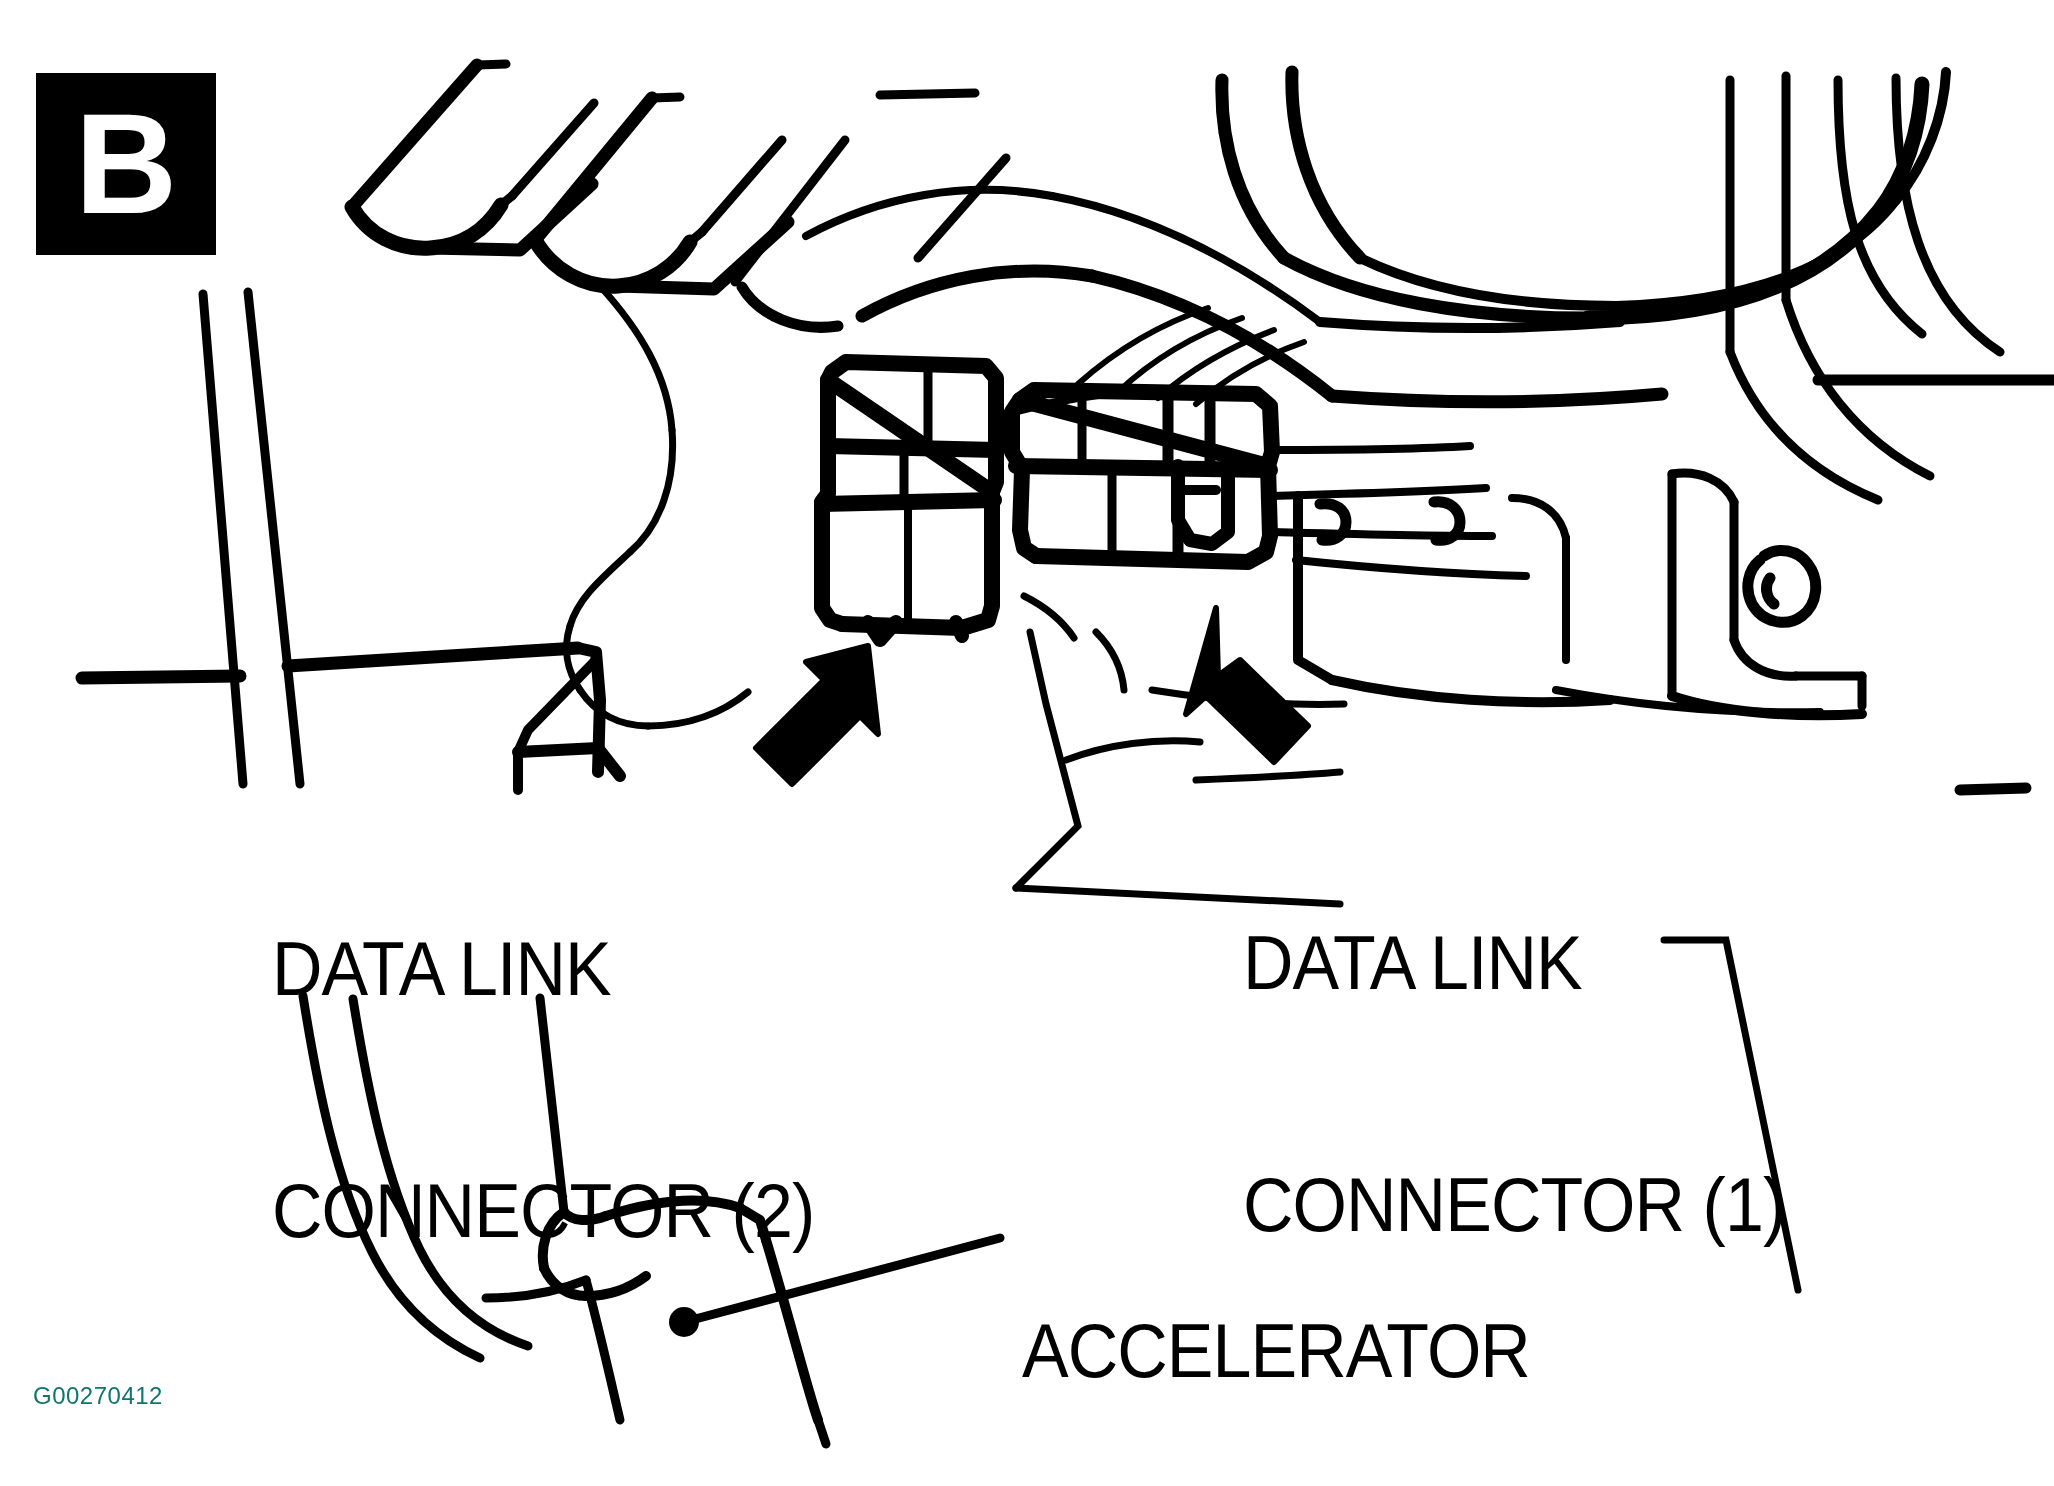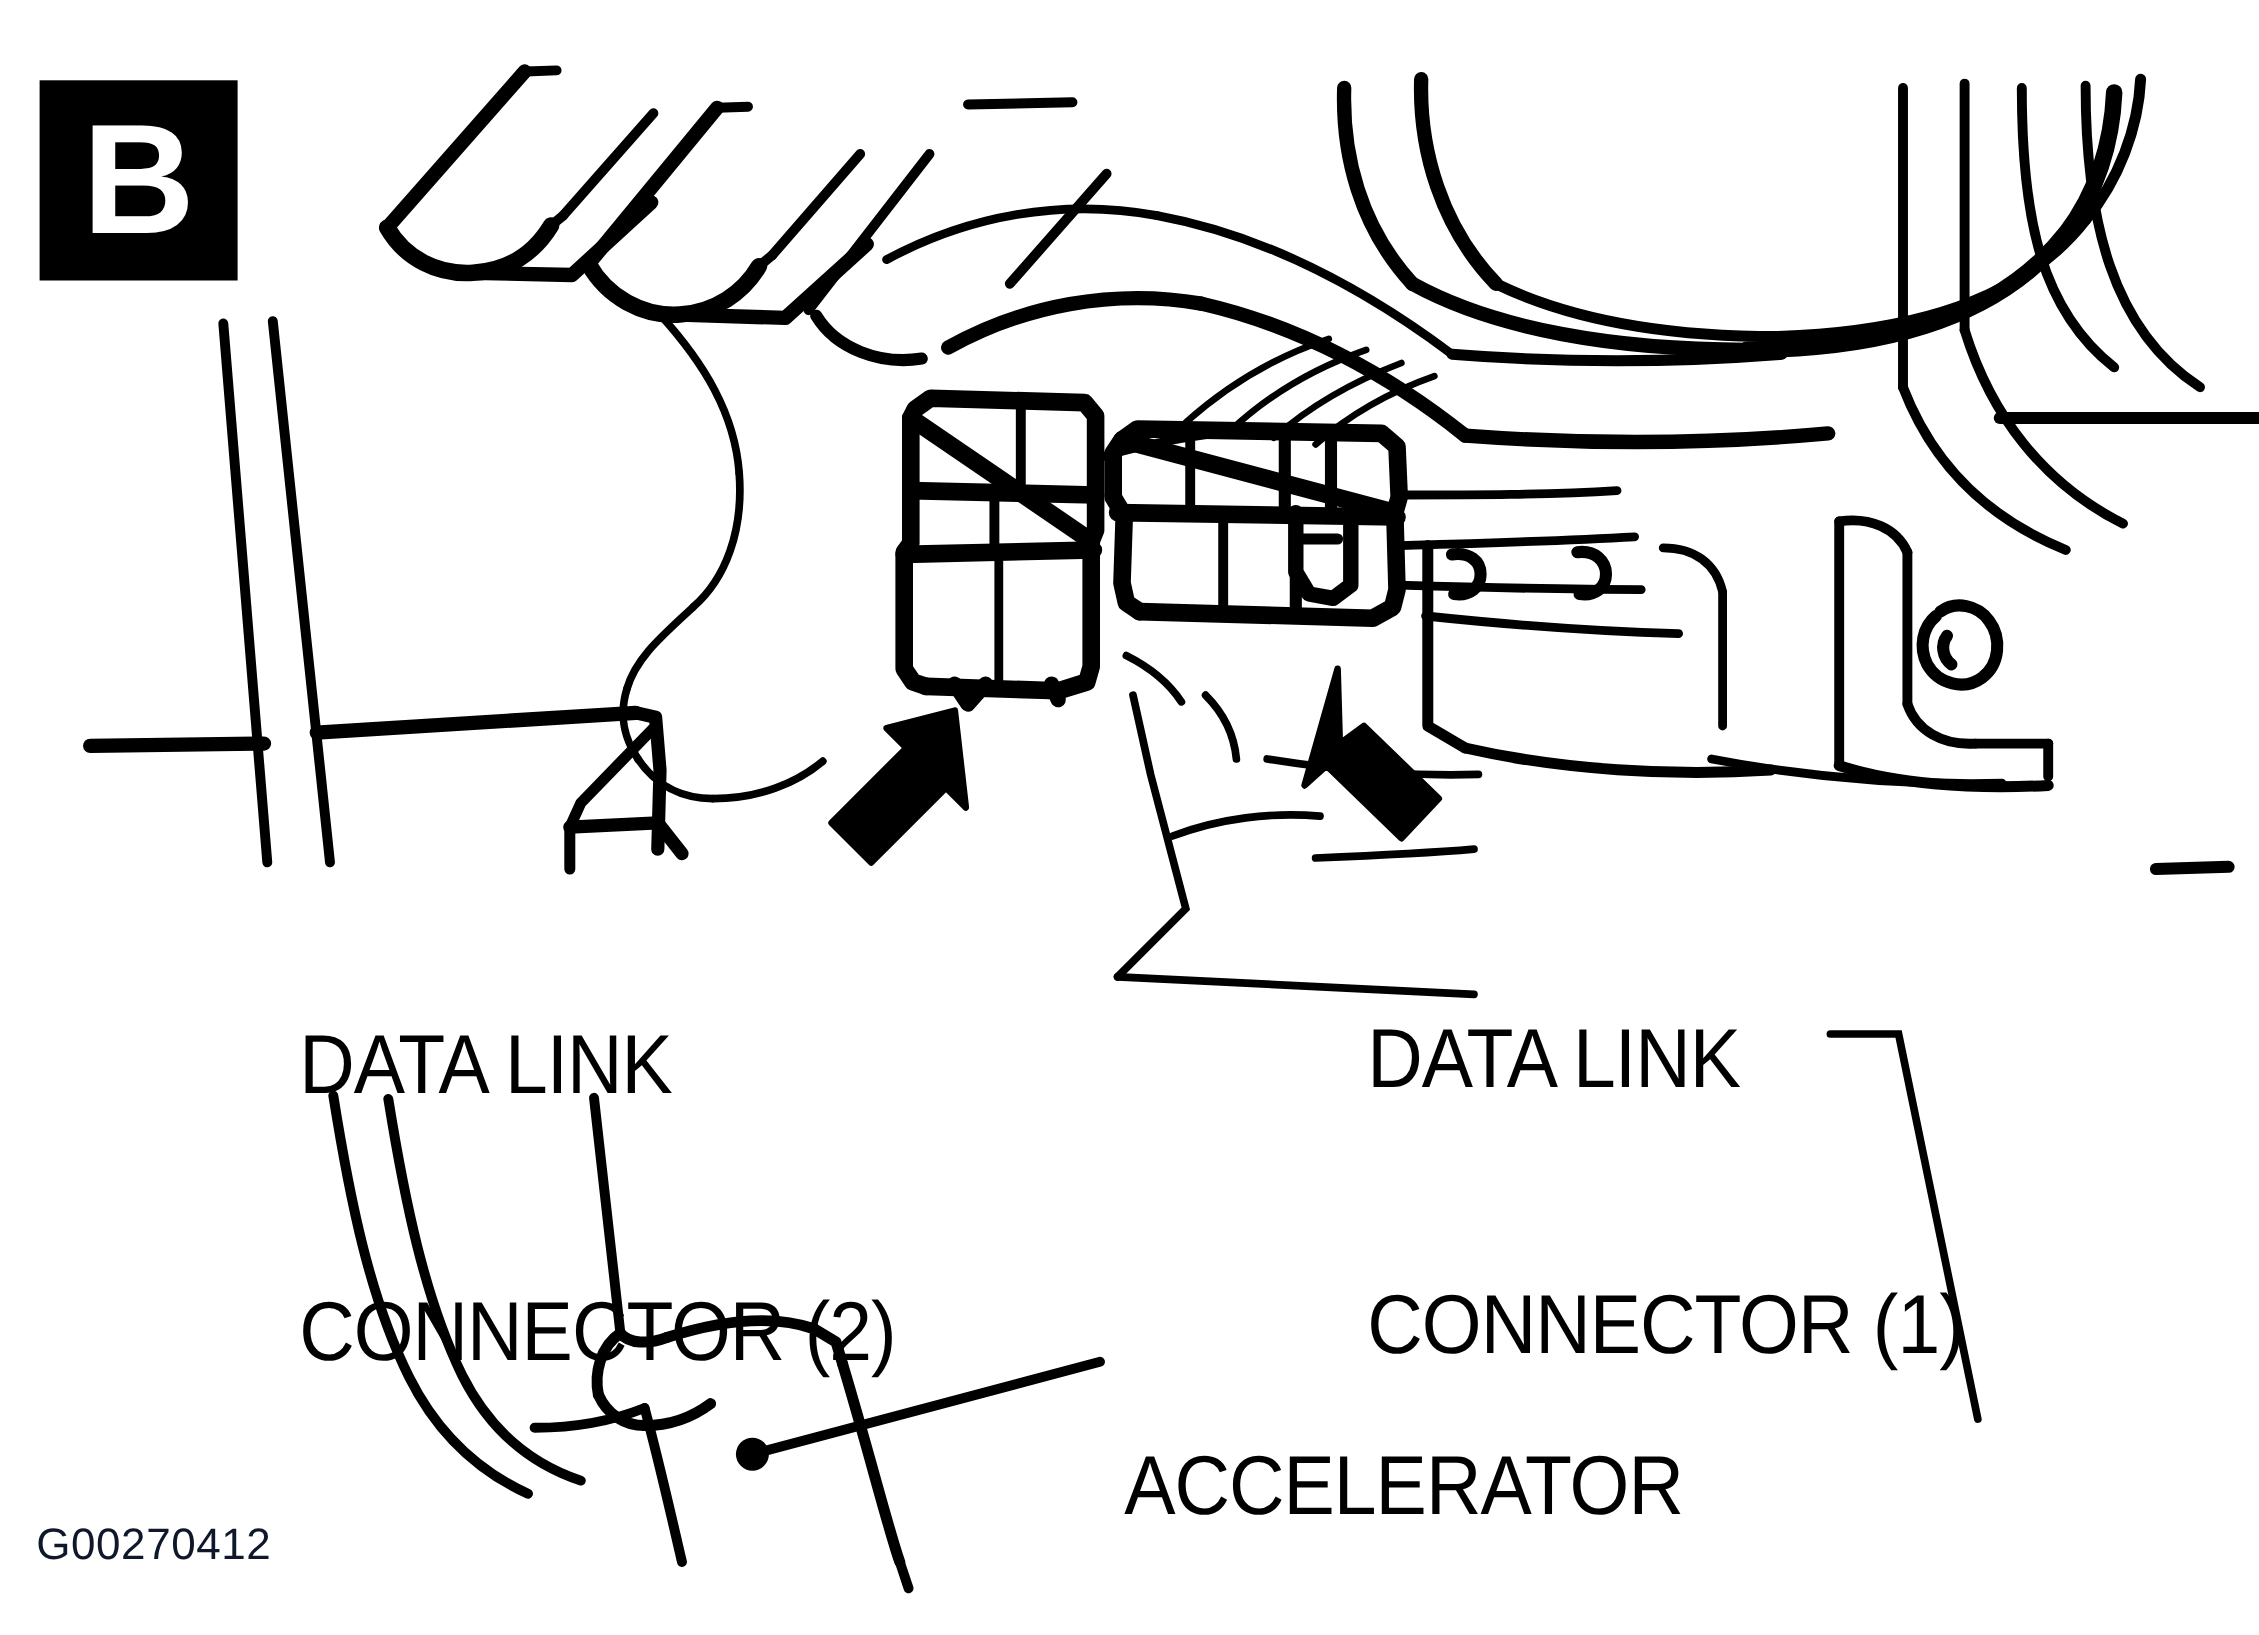--- a/index.html
+++ b/index.html
@@ -70,22 +70,22 @@
     left: 1022px;
     top: 1150px;
     font-size: 76px;
     transform: scaleX(0.92);
   }
   .figcode {
     position: absolute;
     left: 33px;
     top: 1382px;
     font-family: "Liberation Sans", sans-serif;
-    font-size: 40px;
-    color: #0f172a;
+    font-size: 24px;
+    color: #0f766e;
     letter-spacing: 0.5px;
     white-space: pre;
   }
 </style>
 </head>
 <body>
 
 <div id="figure">
 
   <svg id="artwork" viewBox="0 0 2054 1486" xmlns="http://www.w3.org/2000/svg">

